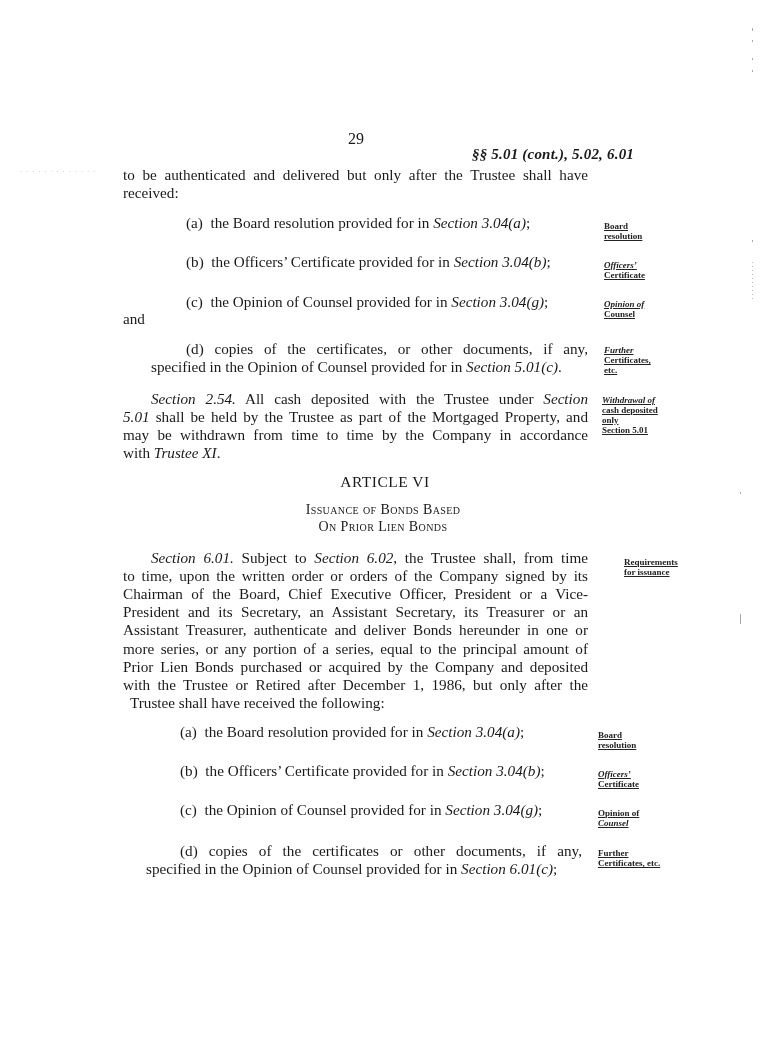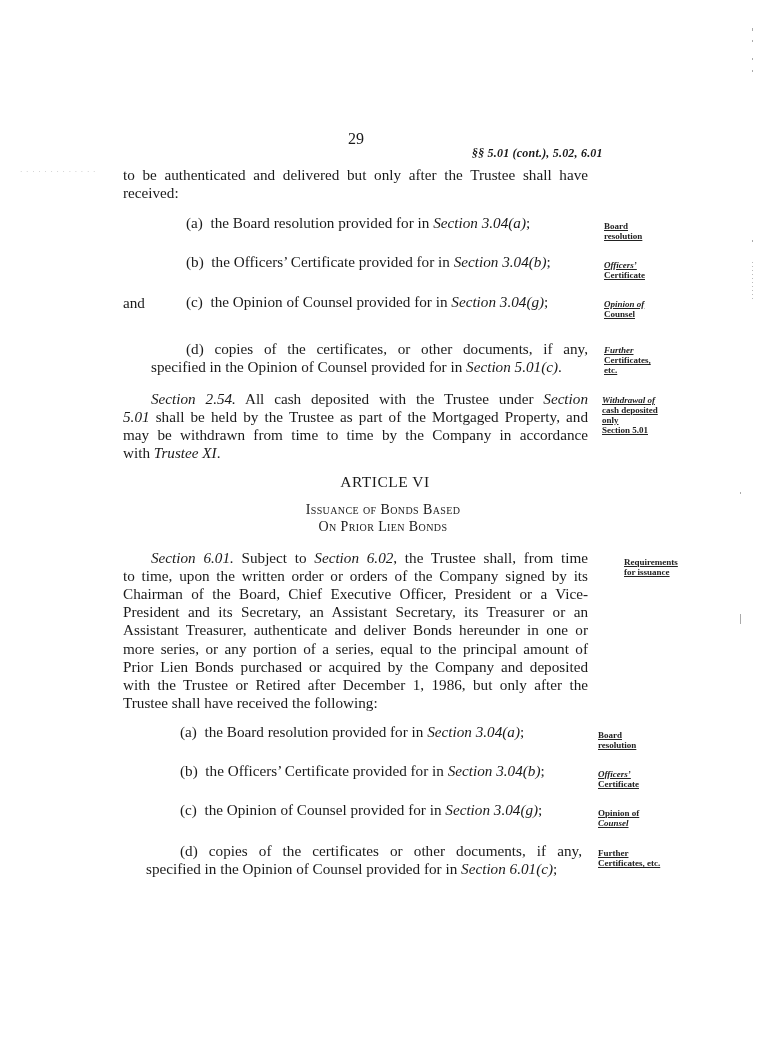--- a/index.html
+++ b/index.html
@@ -3,21 +3,21 @@
 <meta charset="utf-8">
 <style>
   html, body { margin: 0; padding: 0; background: #ffffff; }
   body { width: 774px; height: 1041px; position: relative; overflow: hidden;
          font-family: "Liberation Serif", "DejaVu Serif", serif; color: #1a1a1a; }
   .abs { position: absolute; }
   .body-text { font-size: 15.2px; line-height: 18.6px; }
   .i { font-style: italic; text-align: right; }
   .just { text-align: justify; text-align-last: justify; }
   .page-num { left: 348px; top: 130px; font-size: 16px; }
-  .running-head { left: 472px; top: 146px; font-size: 12px; font-style: italic; font-weight: bold; letter-spacing: 0.2px; }
+  .running-head { left: 472px; top: 146px; font-size: 15px; font-style: italic; font-weight: bold; letter-spacing: 0.2px; }
   .margin-note { font-size: 9px; line-height: 10px; font-weight: bold; color: #222; text-decoration: underline; }
   .margin-note .mi { font-style: italic; }
   .center { text-align: center; width: 774px; left: 0; }
   .article { top: 473px; font-size: 15.5px; letter-spacing: 0.5px; }
   .subhead { font-size: 14px; letter-spacing: 0.4px; font-variant: small-caps; }
   .speck { position: absolute; background: #aaa; width: 1px; height: 2px; }
   .dots { position: absolute; left: 20px; top: 168px; font-size: 7px; color: #aaa; letter-spacing: 1px; }
 </style>
 </head>
 <body>
@@ -53,21 +53,21 @@
 </div>
 <div class="abs margin-note" style="left:604px;top:260px;">
   <div class="mi">Officers’</div>
   <div>Certificate</div>
 </div>
 
 <div class="abs body-text" style="left:186px;top:293px;">
   <span>(c)</span>&nbsp;
   <span>the Opinion of Counsel provided for in </span><span class="i">Section 3.04(g)</span><span>;</span>
 </div>
-<div class="abs body-text" style="left:123px;top:294px;">and</div>
+<div class="abs body-text" style="left:123px;top:310px;">and</div>
 <div class="abs margin-note" style="left:604px;top:299px;">
   <div class="mi">Opinion of</div>
   <div>Counsel</div>
 </div>
 
 <div class="abs body-text just" style="left:186px;top:340px;width:402px;">
   <span>(d)</span>
   <span>copies of the certificates, or other documents, if any,</span>
 </div>
 <div class="abs body-text" style="left:151px;top:358px;">
@@ -103,21 +103,21 @@
 <div class="abs body-text just" style="left:151px;top:549px;width:437px;">
   <span class="i">Section 6.01.</span><span> Subject to </span><span class="i">Section 6.02</span><span>, the Trustee shall, from time</span>
 </div>
 <div class="abs body-text just" style="left:123px;top:567px;width:465px;">to time, upon the written order or orders of the Company signed by its</div>
 <div class="abs body-text just" style="left:123px;top:585px;width:465px;">Chairman of the Board, Chief Executive Officer, President or a Vice-</div>
 <div class="abs body-text just" style="left:123px;top:603px;width:465px;">President and its Secretary, an Assistant Secretary, its Treasurer or an</div>
 <div class="abs body-text just" style="left:123px;top:621px;width:465px;">Assistant Treasurer, authenticate and deliver Bonds hereunder in one or</div>
 <div class="abs body-text just" style="left:123px;top:640px;width:465px;">more series, or any portion of a series, equal to the principal amount of</div>
 <div class="abs body-text just" style="left:123px;top:658px;width:465px;">Prior Lien Bonds purchased or acquired by the Company and deposited</div>
 <div class="abs body-text just" style="left:123px;top:676px;width:465px;">with the Trustee or Retired after December 1, 1986, but only after the</div>
-<div class="abs body-text" style="left:123px;top:694px;text-align:center;">Trustee shall have received the following:</div>
+<div class="abs body-text" style="left:130px;top:694px;text-align:center;">Trustee shall have received the following:</div>
 <div class="abs margin-note" style="left:600px;top:557px;margin-left:24px;">
   <div>Requirements</div>
   <div>for issuance</div>
 </div>
 
 <div class="abs body-text" style="left:180px;top:723px;">
   <span>(a)</span>&nbsp;
   <span>the Board resolution provided for in </span><span class="i">Section 3.04(a)</span><span>;</span>
 </div>
 <div class="abs margin-note" style="left:598px;top:730px;">

